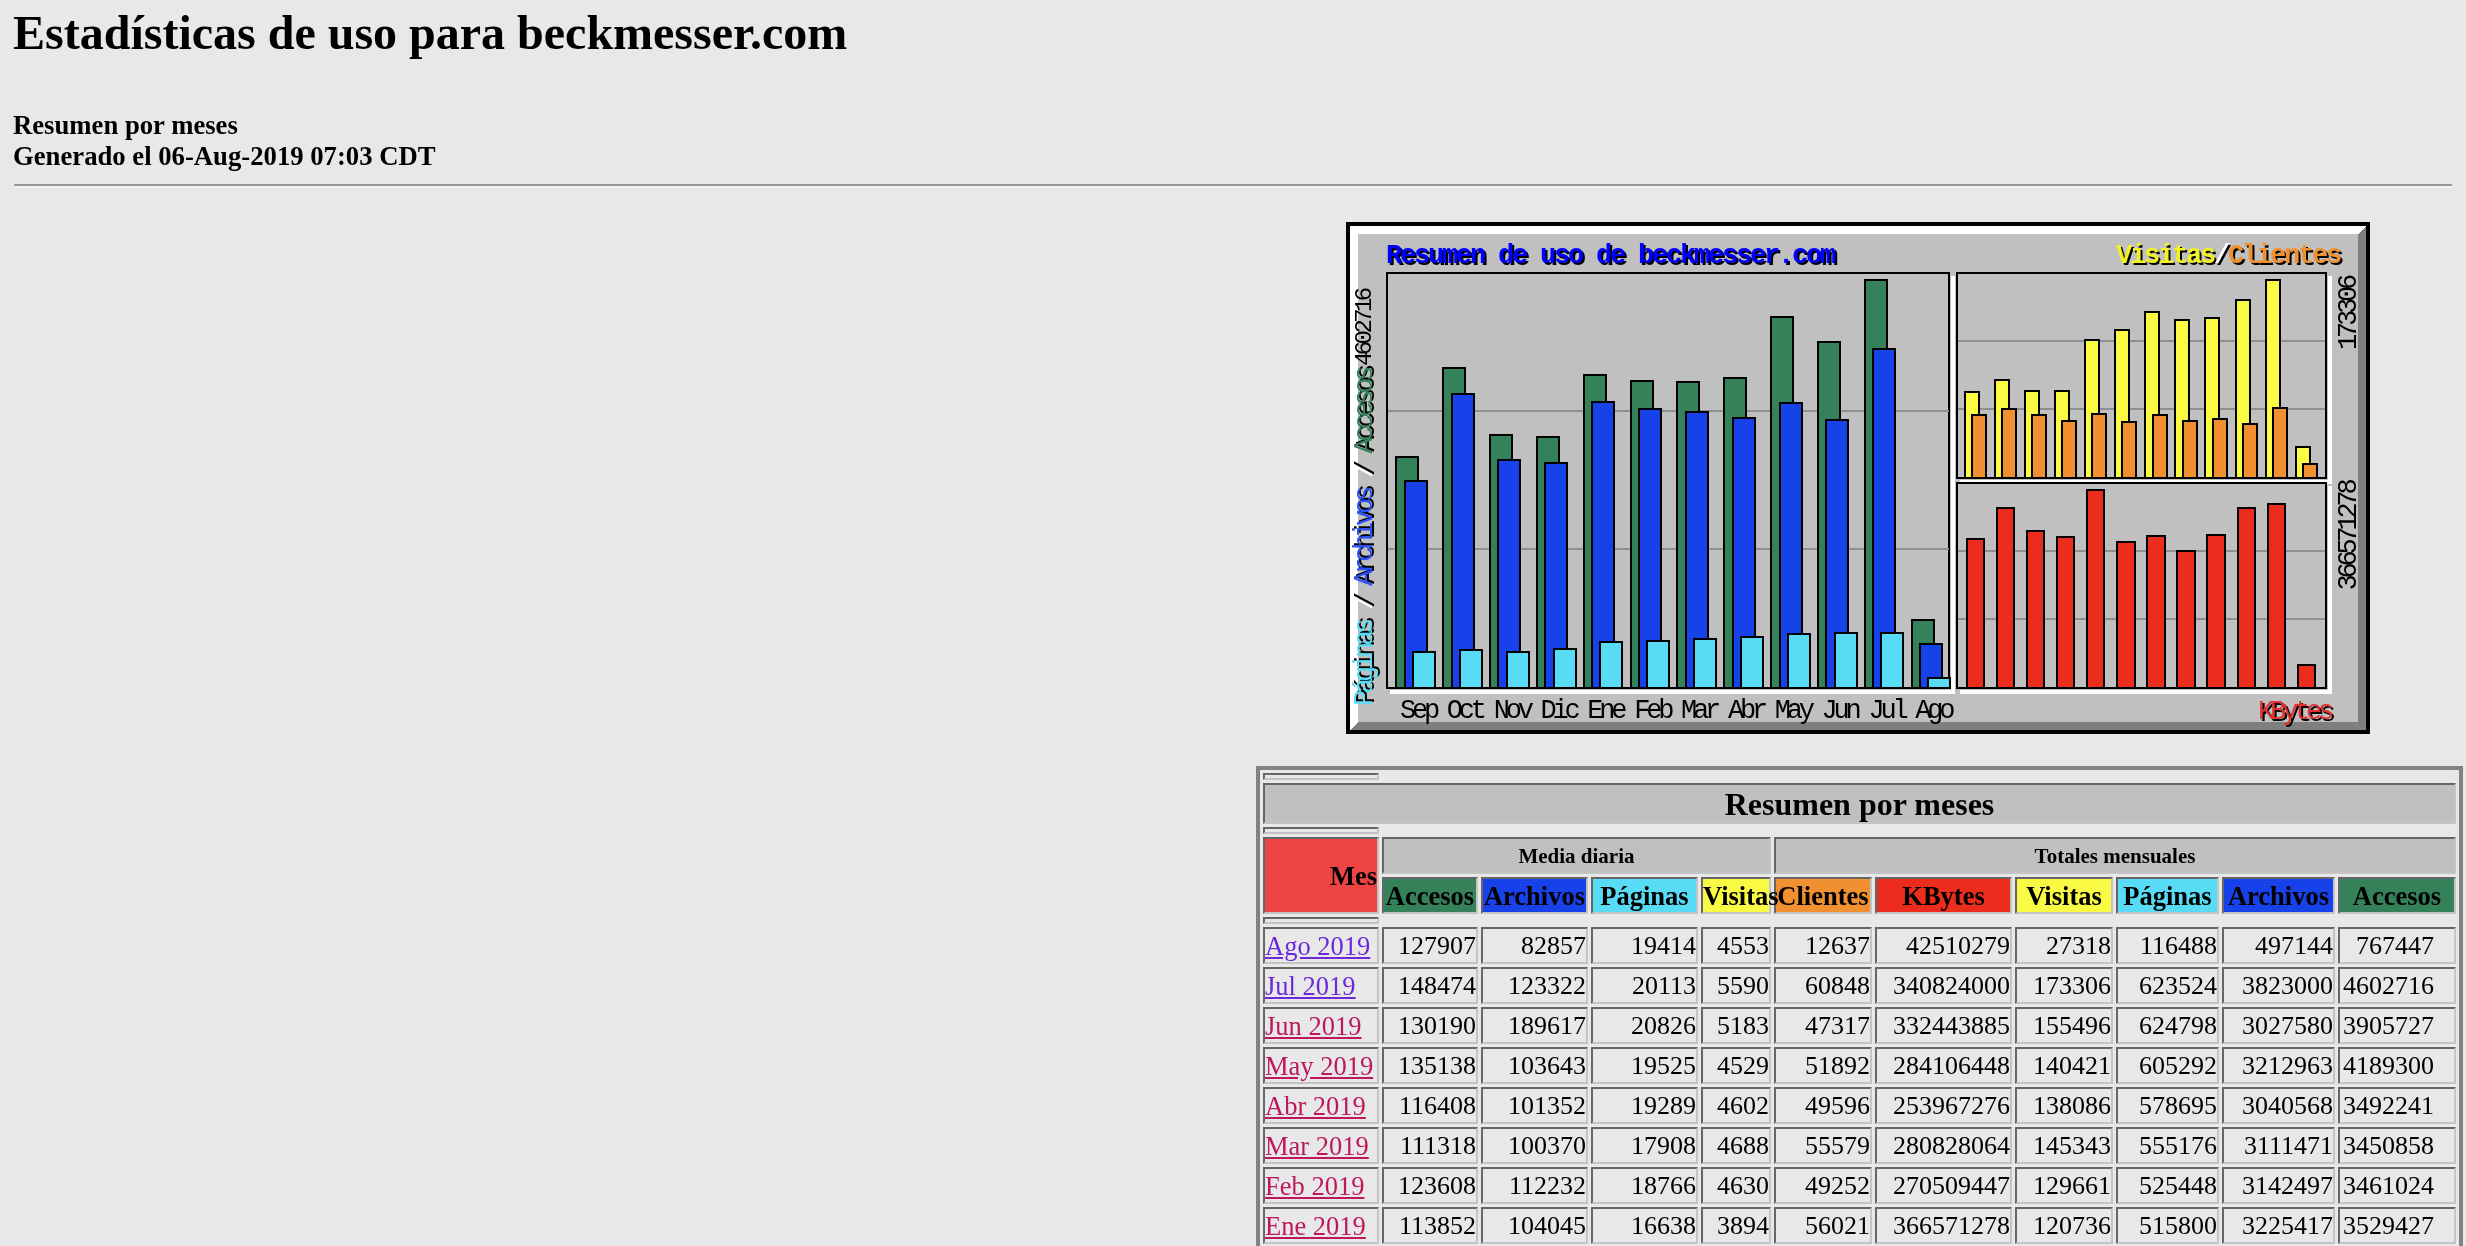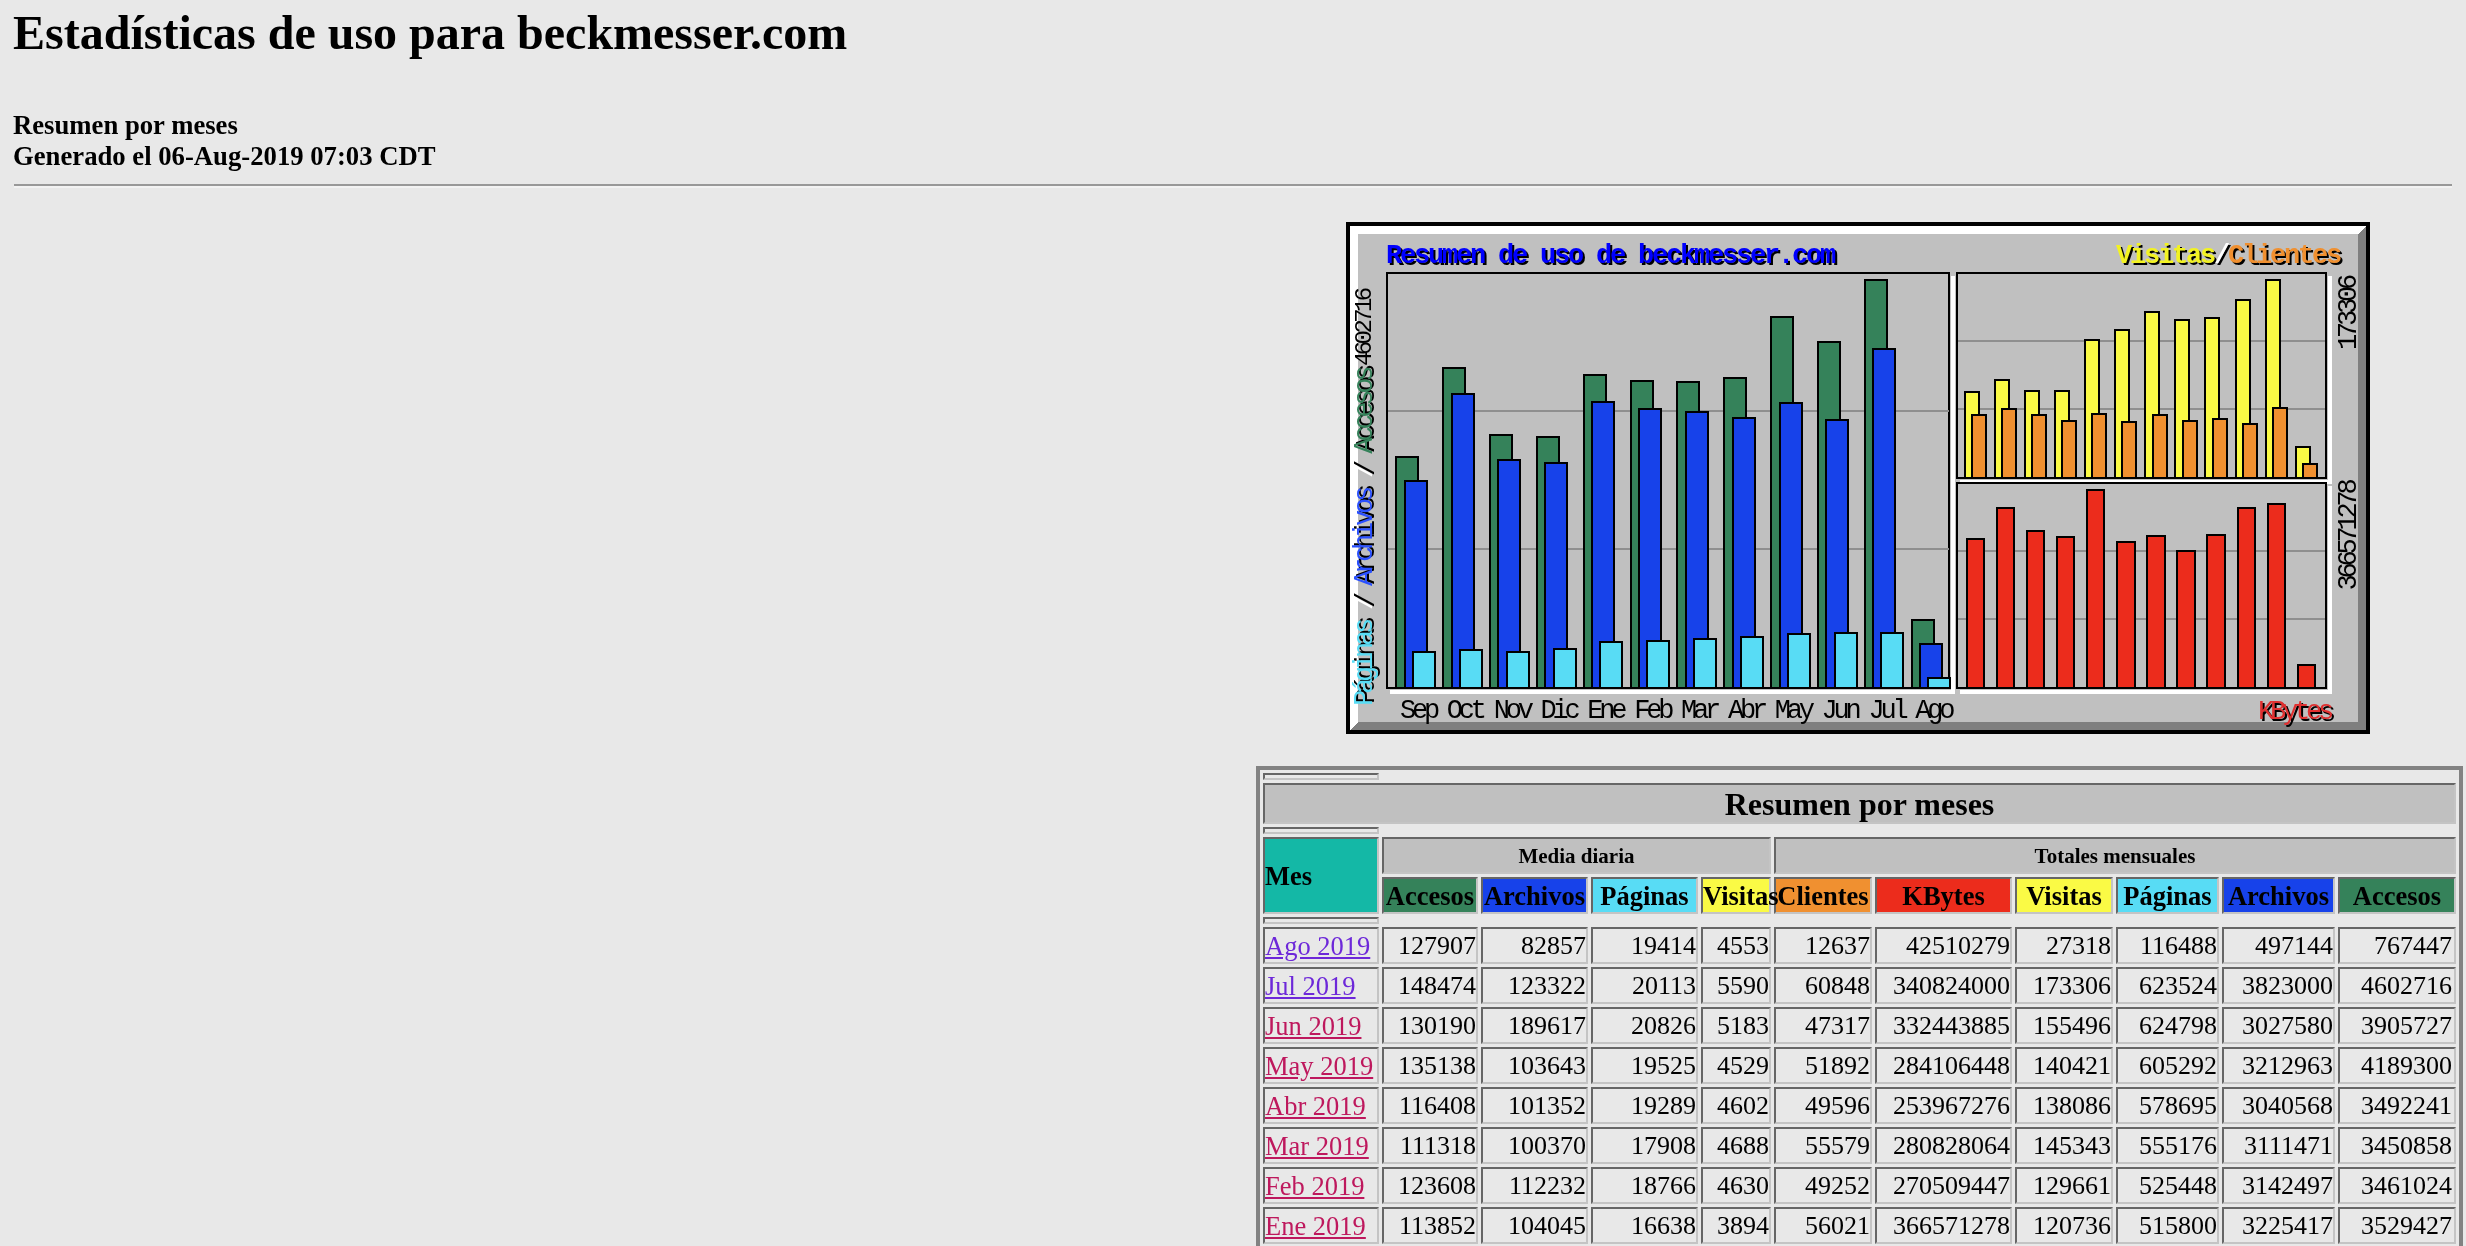--- a/index.html
+++ b/index.html
@@ -6,27 +6,27 @@
 .h2{position:absolute;left:13px;top:5px;font-size:48px;font-weight:bold;white-space:nowrap}
 .sub{position:absolute;left:13px;top:110px;font-size:26.7px;font-weight:bold;line-height:30.7px;white-space:nowrap}
 .hr{position:absolute;left:14px;top:184px;width:2438px;height:2px;background:#989898;border-bottom:2px solid #f2f2f2}
 .st{position:absolute;left:1256px;top:766px;table-layout:fixed;border-collapse:separate;border-spacing:3px;
  border:4px solid #828282;width:1207px}
 .st th,.st td{border:2px solid;border-color:#666 #c4c4c4 #c4c4c4 #666;box-sizing:border-box;
  overflow:hidden;padding:0}
 .spc{height:7px;background:#E8E8E8}
 .sp{height:7px}
 .ttl{height:41px;background:#C0C0C0;font-size:32px;line-height:36px;font-weight:bold;text-align:center;vertical-align:middle}
-.mes{background:#14b8a6;font-size:26.5px;line-height:30px;font-weight:bold;text-align:left;vertical-align:middle;padding-left:4px}
+.mes{background:#ef4444;font-size:26.5px;line-height:30px;font-weight:bold;text-align:right;vertical-align:middle;padding-left:4px}
 .grp{height:37px;background:#C0C0C0;font-size:21px;line-height:30px;font-weight:bold;text-align:center;vertical-align:middle}
 .st th.ch{height:37px;font-size:26.5px;line-height:30px;font-weight:bold;text-align:center;vertical-align:middle;overflow:visible;padding:0}
 .dr{height:37px}
 .mo{font-size:26.5px;line-height:30px;vertical-align:middle;padding-left:3px;white-space:nowrap}
 .n{font-size:26px;line-height:30px;text-align:right;vertical-align:middle;padding-right:3px;white-space:nowrap}
-.dr td:last-child{padding-right:2px}
+.dr td:last-child{padding-right:20px}
 .rv{color:#6d28d9;text-decoration:underline}
 .rl{color:#be185d;text-decoration:underline}
 </style></head>
 <body>
 <div class="h2">Estadísticas de uso para beckmesser.com</div>
 <div class="sub">Resumen por meses<br>Generado el 06-Aug-2019 07:03 CDT</div>
 <div class="hr"></div>
 <svg width="1024" height="512" viewBox="0 0 512 256" shape-rendering="crispEdges" style="position:absolute;left:1346px;top:222px">
 <rect x="0" y="0" width="512" height="256" fill="#C0C0C0"></rect>
 <polygon points="0,0 512,0 512,256 0,256 0,0 2,2 2,254 510,254 510,2 2,2" fill="#000" fill-rule="evenodd"></polygon>

